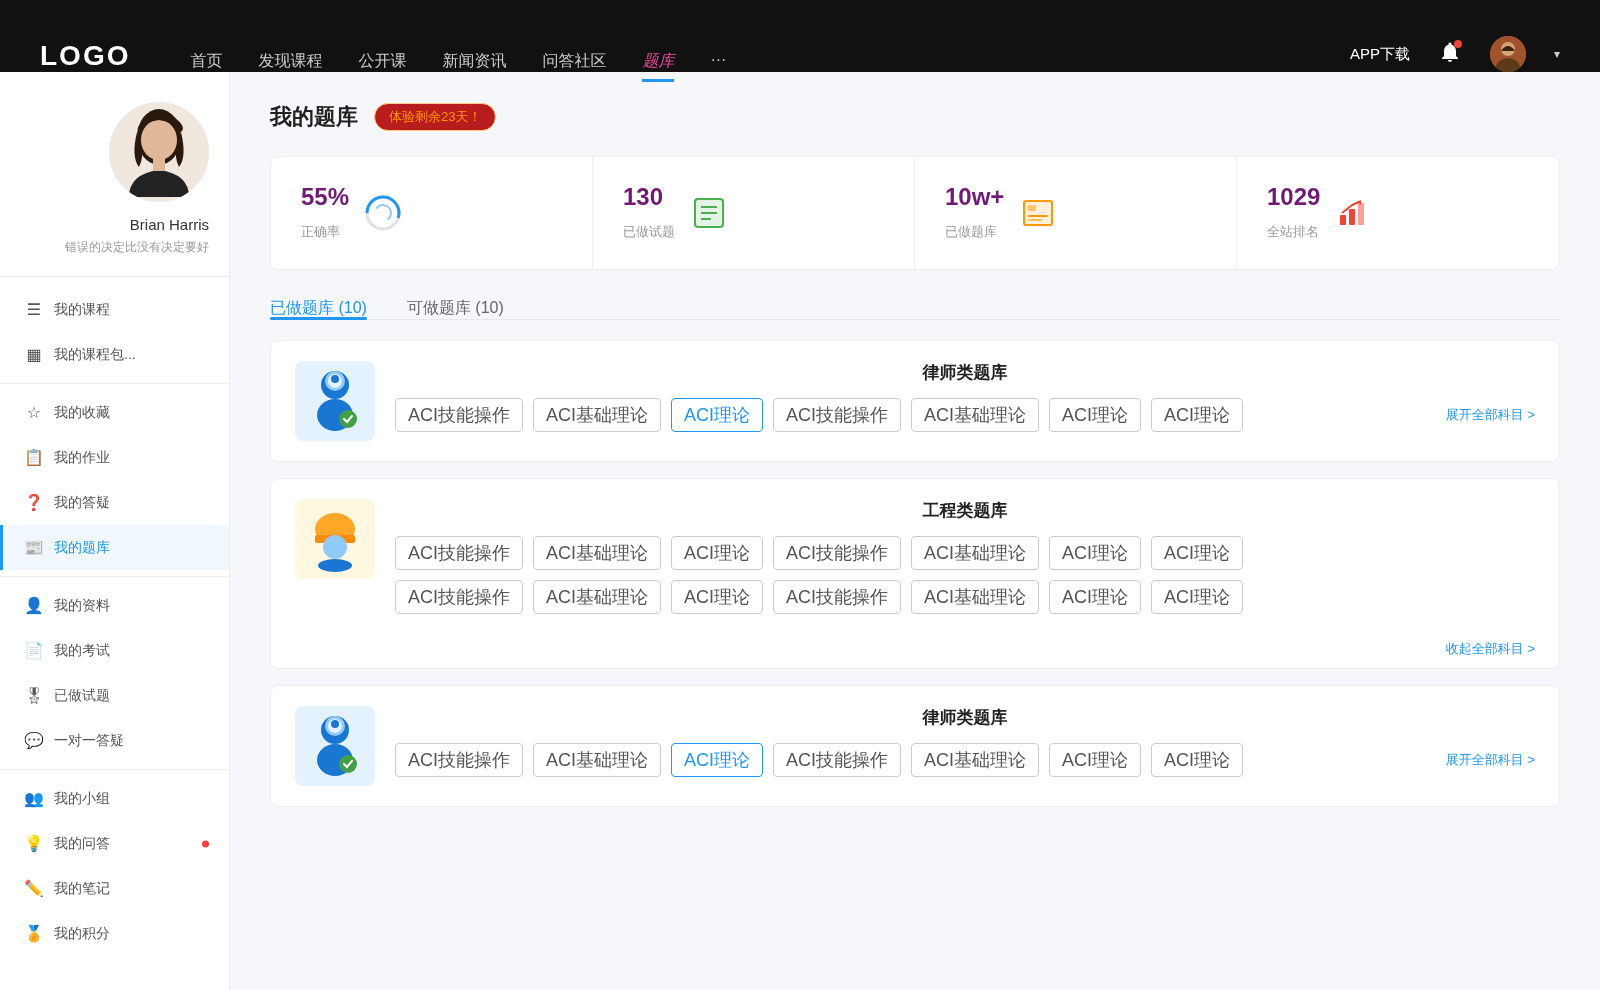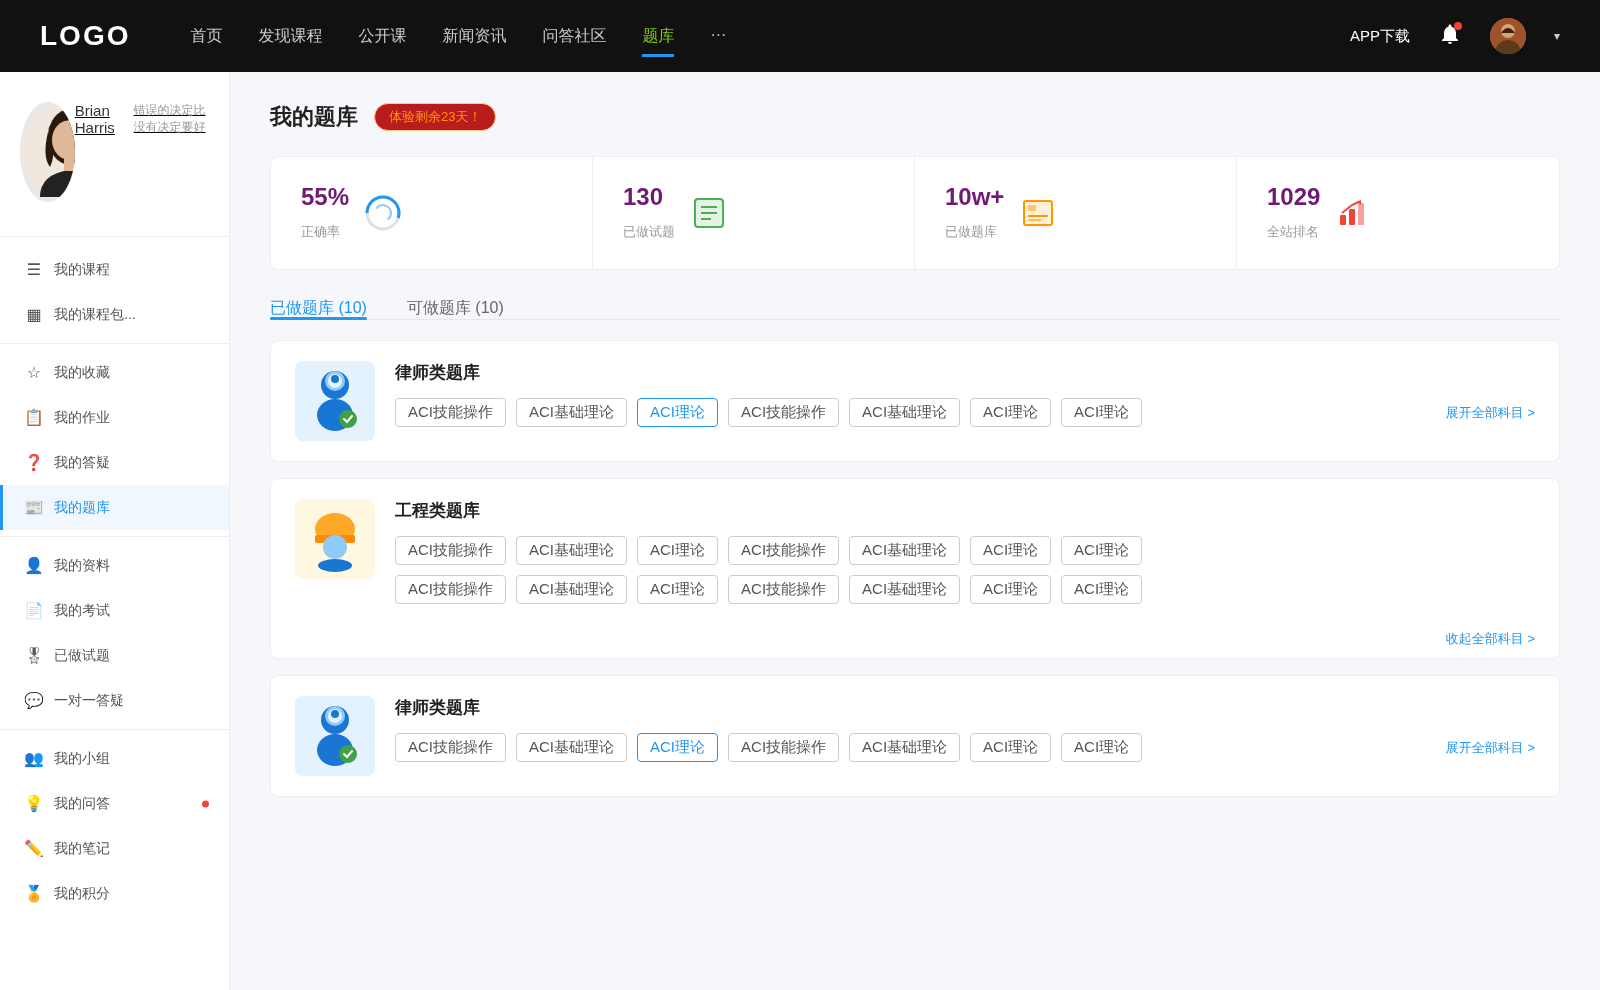--- a/index.html
+++ b/index.html
@@ -3,21 +3,21 @@
   <meta charset="utf-8">
   <style>
     * { margin: 0; padding: 0; box-sizing: border-box; }
     body { font-family: 'PingFang SC', 'Microsoft YaHei', sans-serif; background: #f0f2f5; width: 1600px; height: 990px; overflow: hidden; }
 
     
     .navbar {
       background: #111;
       height: 72px;
       display: flex;
-      align-items: center;
+      align-items: flex-end;
       padding: 0 40px;
       position: relative;
     }
     .nav-logo {
       color: white;
       font-size: 28px;
       font-weight: bold;
       margin-right: 60px;
       letter-spacing: 2px;
     }
@@ -26,21 +26,22 @@
       gap: 36px;
       flex: 1;
     }
     .nav-link {
       color: #ccc;
       font-size: 16px;
       cursor: pointer;
       position: relative;
     }
     .nav-link.active {
-      color: #84cc16;
+      color: #ec4899;
+      font-style: italic;
     }
     .nav-link.active::after {
       content: '';
       position: absolute;
       bottom: -10px;
       left: 0;
       right: 0;
       height: 3px;
       background: #2196f3;
     }
@@ -106,24 +107,24 @@
     .sidebar {
       width: 230px;
       background: white;
       padding: 0;
       flex-shrink: 0;
       overflow-y: auto;
       border-right: 1px solid #eee;
     }
     .profile-section {
       display: flex;
-      align-items: flex-start;
+      flex-direction: column;
+      align-items: flex-end;
       padding: 30px 20px 20px;
       border-bottom: 1px solid #eee;
-      text-decoration: underline;
     }
     .avatar-circle {
       width: 100px;
       height: 100px;
       border-radius: 50%;
       background: #e8e8e8;
       overflow: hidden;
       margin-bottom: 14px;
     }
     .profile-name {
@@ -289,20 +290,21 @@
       border-radius: 8px;
       border: 1px solid #eee;
       margin-bottom: 16px;
       overflow: hidden;
     }
     .qbank-inner {
       display: flex;
       padding: 20px 24px;
       align-items: flex-start;
       gap: 20px;
+      text-align: center;
     }
     .qbank-icon-wrap {
       width: 80px;
       height: 80px;
       background: #e3f2fd;
       border-radius: 8px;
       display: flex;
       align-items: center;
       justify-content: center;
       flex-shrink: 0;
@@ -320,21 +322,21 @@
     .tags-row {
       display: flex;
       flex-wrap: wrap;
       gap: 10px;
       align-items: center;
     }
     .tag {
       border: 1px solid #ccc;
       border-radius: 4px;
       padding: 4px 12px;
-      font-size: 15px;
+      font-size: 18px;
       color: #555;
       cursor: pointer;
     }
     .tag.active-tag {
       border-color: #2196f3;
       color: #2196f3;
     }
     .expand-link {
       color: #2196f3;
       font-size: 13px;

